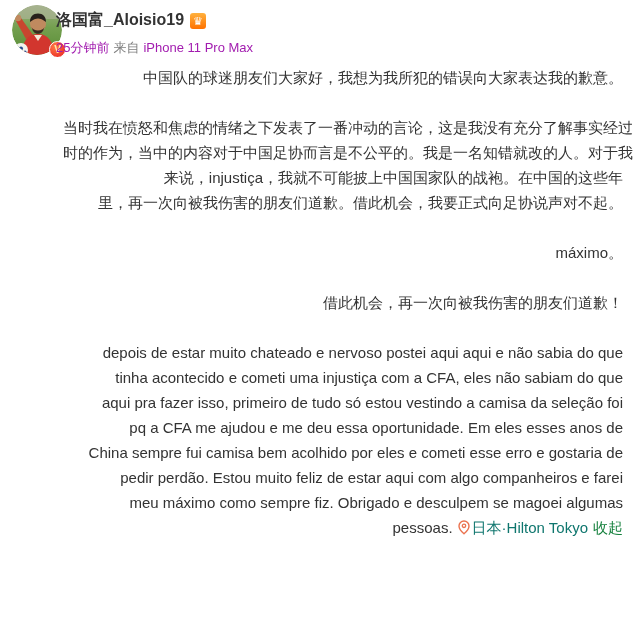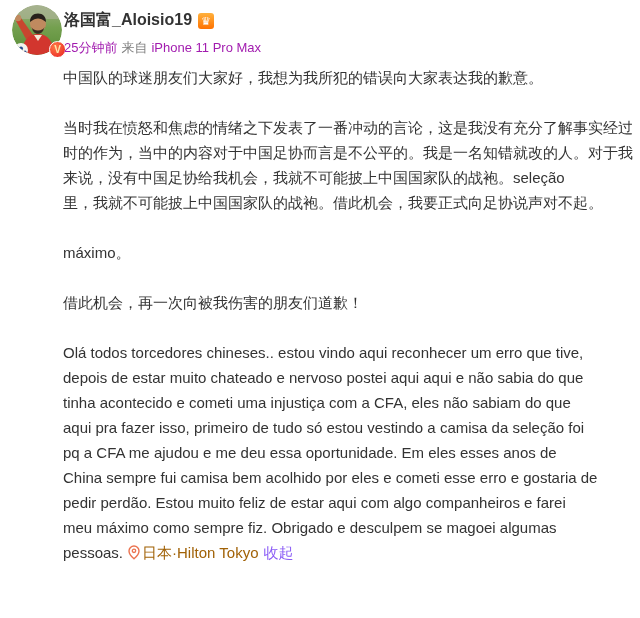--- a/index.html
+++ b/index.html
@@ -31,21 +31,21 @@
     border: 1.5px solid #ffffff;
     color: #ffe9ad;
     font-size: 10px;
     font-weight: bold;
     line-height: 15px;
     text-align: center;
     box-sizing: content-box;
   }
   .hdr {
     position: absolute;
-    left: 64px; top: 10px;
+    left: 56px; top: 10px;
   }
   .name-row { display: flex; align-items: center; }
   .name {
     font-size: 16px;
     font-weight: 700;
     color: #333333;
     text-decoration: none;
     white-space: nowrap;
   }
   .vip-badge {
@@ -68,37 +68,37 @@
   .meta a { color: #a21caf; text-decoration: none; margin-top: 48px; }
   .meta .sep { display: inline-block; width: 4px; }
   
   .content {
     position: absolute;
     left: 63px; top: 65px;
     width: 572px;
     font-size: 15px;
     color: #333333;
   }
-  .para { margin: 0 0 25px 0; padding: 0; }
+  .para { margin: 0 12px 25px 0; padding: 0; text-align: right; }
   .ln {
     display: block;
     line-height: 25px;
     white-space: nowrap;
   }
   .loc-link {
-    color: #a16207;
+    color: #0f766e;
     text-decoration: none;
     white-space: nowrap;
   }
   .loc-link .pin {
     vertical-align: -2px;
     margin: 0 2px 0 5px;
   }
   .collapse-link {
-    color: #8b5cf6;
+    color: #15803d;
     text-decoration: none;
     margin-left: 5px;
   }
 </style>
 </head>
 <body>
 
 <div class="post">
 
   <div class="avatar-wrap">
@@ -148,34 +148,33 @@
 
   <div class="content">
 
     <p class="para">
       <span class="ln">中国队的球迷朋友们大家好，我想为我所犯的错误向大家表达我的歉意。</span>
     </p>
 
     <p class="para">
       <span class="ln">当时我在愤怒和焦虑的情绪之下发表了一番冲动的言论，这是我没有充分了解事实经过</span>
       <span class="ln">时的作为，当中的内容对于中国足协而言是不公平的。我是一名知错就改的人。对于我</span>
-      <span class="ln">来说，没有中国足协给我机会，我就不可能披上中国国家队的战袍。seleção</span>
-      <span class="ln">里，我就不可能披上中国国家队的战袍。借此机会，我要正式向足协说声对不起。</span>
+      <span class="ln">来说，injustiça，我就不可能披上中国国家队的战袍。在中国的这些年</span>
+      <span class="ln">里，再一次向被我伤害的朋友们道歉。借此机会，我要正式向足协说声对不起。</span>
     </p>
 
     <p class="para">
       <span class="ln">máximo。</span>
     </p>
 
     <p class="para">
       <span class="ln">借此机会，再一次向被我伤害的朋友们道歉！</span>
     </p>
 
     <p class="para">
-      <span class="ln">Olá todos torcedores chineses.. estou vindo aqui reconhecer um erro que tive,</span>
       <span class="ln">depois de estar muito chateado e nervoso postei aqui aqui e não sabia do que</span>
       <span class="ln">tinha acontecido e cometi uma injustiça com a CFA, eles não sabiam do que</span>
       <span class="ln">aqui pra fazer isso, primeiro de tudo só estou vestindo a camisa da seleção foi</span>
       <span class="ln">pq a CFA me ajudou e me deu essa oportunidade. Em eles esses anos de</span>
       <span class="ln">China sempre fui camisa bem acolhido por eles e cometi esse erro e gostaria de</span>
       <span class="ln">pedir perdão. Estou muito feliz de estar aqui com algo companheiros e farei</span>
       <span class="ln">meu máximo como sempre fiz. Obrigado e desculpem se magoei algumas</span>
       <span class="ln">
         <span>pessoas.</span><a href="#" class="loc-link"><svg class="pin" width="12" height="15" viewBox="0 0 12 15">
             <path d="M6 1 C3.2 1 1 3.2 1 6 C1 9.6 6 13.8 6 13.8 C6 13.8 11 9.6 11 6 C11 3.2 8.8 1 6 1 Z" fill="none" stroke="#eb7350" stroke-width="1.4"></path>

